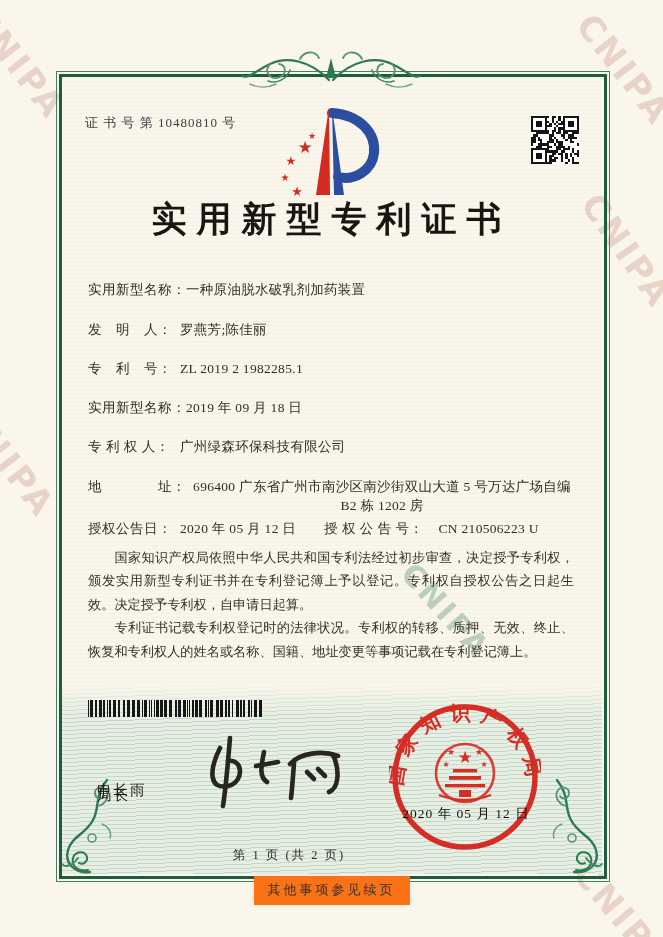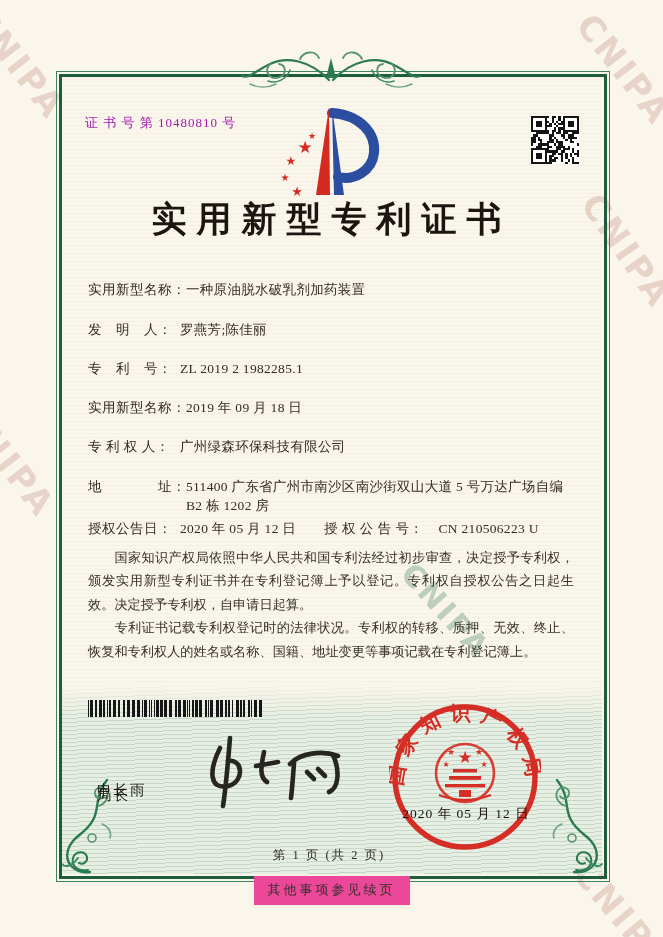--- a/index.html
+++ b/index.html
@@ -19,51 +19,51 @@
   .inner-texture{position:absolute;left:62px;top:77px;width:540px;height:797px;z-index:2;
       background:repeating-linear-gradient(180deg, rgba(120,160,130,0.06) 0 1px, transparent 1px 4px);}
   .lower-green{position:absolute;left:62px;top:682px;width:540px;height:192px;z-index:2;
       background:#e7eee3;
       background-image:repeating-linear-gradient(178deg, rgba(110,155,125,0.28) 0 1px, transparent 1px 4px);}
   .lower-green::before{content:"";position:absolute;inset:0;
       background:linear-gradient(180deg,#fbf6eb 0,rgba(251,246,235,0) 34px);}
 
   .content{position:absolute;inset:0;z-index:3;}
 
-  .cert-no{position:absolute;left:85px;top:114px;font-size:13px;letter-spacing:1px;color:#a21caf;}
+  .cert-no{position:absolute;left:85px;top:114px;font-size:13px;letter-spacing:1px;color:#404040;}
   .logo{position:absolute;left:278px;top:103px;width:104px;height:97px;}
   .qr{position:absolute;left:531px;top:116px;width:48px;height:48px;background:#fff;}
   .title{position:absolute;left:0;top:196px;width:663px;text-align:center;
          font-size:35px;font-weight:bold;letter-spacing:10px;
          box-sizing:border-box;color:#1a1510;}
 
   .row{position:absolute;left:88px;font-size:13.5px;color:#332d26;width:490px;}
   .flabel{display:inline-block;min-width:92px;letter-spacing:0.5px;vertical-align:top;line-height:19px;}
-  .fvalue{display:inline-block;max-width:392px;vertical-align:top;line-height:19px;letter-spacing:0.3px;}
+  .fvalue{display:inline-block;max-width:392px;vertical-align:top;line-height:19px;letter-spacing:0.3px;text-align:center;}
   .grant-right{position:absolute;left:236px;top:0;white-space:nowrap;}
   .grant-right .flabel{min-width:0;margin-right:15px;}
 
   .paras{position:absolute;left:88px;top:546px;width:486px;font-size:13.2px;
          line-height:23.4px;text-align:justify;color:#35302a;}
   .paras p{margin:0;text-indent:2em;}
 
   .barcode{position:absolute;left:88px;top:700px;width:176px;height:17px;}
 
   .director{position:absolute;left:97px;font-family:"Liberation Sans","DejaVu Sans",sans-serif;
             font-size:14.5px;color:#1f1b17;letter-spacing:2px;}
   .sig{position:absolute;left:190px;top:732px;width:155px;height:84px;}
 
   .seal{position:absolute;left:389px;top:701px;width:152px;height:152px;opacity:0.95;}
   .seal-date{position:absolute;left:398px;top:805px;width:136px;text-align:center;
              font-size:13.5px;letter-spacing:1px;color:#16130f;z-index:4;}
 
   .page-info{position:absolute;left:56px;top:847px;width:466px;text-align:center;
-             font-size:12.5px;letter-spacing:2px;color:#2f2a24;padding-left:40px;}
+             font-size:12.5px;letter-spacing:2px;color:#2f2a24;}
   .cont-note{position:absolute;left:50%;top:876px;transform:translateX(-50%);
-             background:#ec4899;padding:5px 14px 6px;font-size:13px;letter-spacing:3px;
+             background:#f97316;padding:5px 14px 6px;font-size:13px;letter-spacing:3px;
              color:#35302a;box-shadow:0 0 6px rgba(60,60,40,0.08);z-index:3;}
 
   .corner{position:absolute;width:52px;height:98px;z-index:3;}
   .corner.bl{left:60px;top:778px;}
   .corner.br{left:552px;top:778px;transform:scaleX(-1);}
   .top-orn{position:absolute;left:240px;top:48px;width:182px;height:47px;z-index:3;}
 </style>
 </head>
 <body>
 
@@ -302,21 +302,21 @@
     <div class="row" style="top:359px">
       <span class="flabel">专　利　号：</span><span class="fvalue">ZL 2019 2 1982285.1</span>
     </div>
     <div class="row" style="top:398px">
       <span class="flabel">实用新型名称：</span><span class="fvalue">2019 年 09 月 18 日</span>
     </div>
     <div class="row" style="top:437px">
       <span class="flabel">专 利 权 人：</span><span class="fvalue">广州绿森环保科技有限公司</span>
     </div>
     <div class="row" style="top:477px">
-      <span class="flabel">地　　　　址：</span><span class="fvalue">511400 广东省广州市南沙区南沙街双山大道 5 号万达广场自编 B2 栋 1202 房</span>
+      <span class="flabel">地　　　　址：</span><span class="fvalue">696400 广东省广州市南沙区南沙街双山大道 5 号万达广场自编 B2 栋 1202 房</span>
     </div>
     <div class="row" style="top:519px">
       <span class="flabel">授权公告日：</span><span class="fvalue">2020 年 05 月 12 日</span>
       <span class="grant-right">
         <span class="flabel">授 权 公 告 号：</span><span class="fvalue">CN 210506223 U</span>
       </span>
     </div>
 
     <div class="paras">
       <p>国家知识产权局依照中华人民共和国专利法经过初步审查，决定授予专利权，颁发实用新型专利证书并在专利登记簿上予以登记。专利权自授权公告之日起生效。决定授予专利权，自申请日起算。</p>

